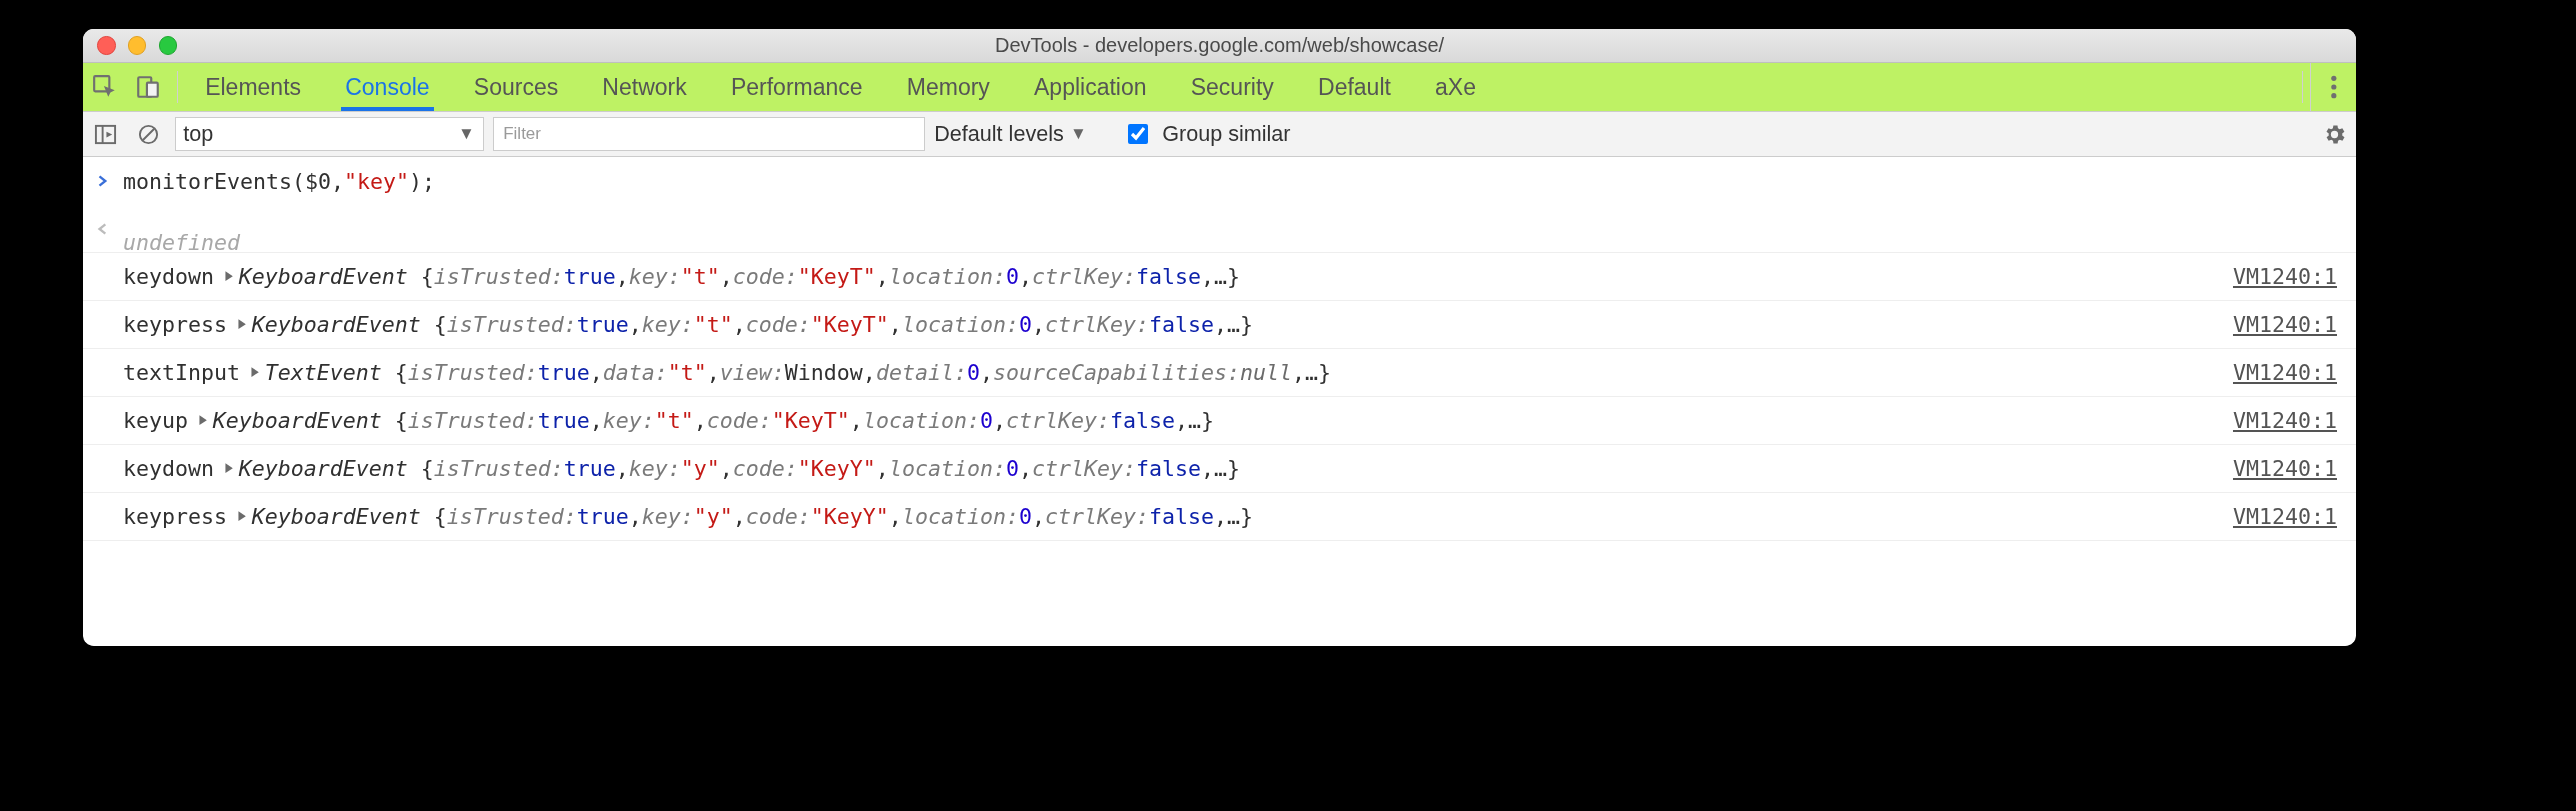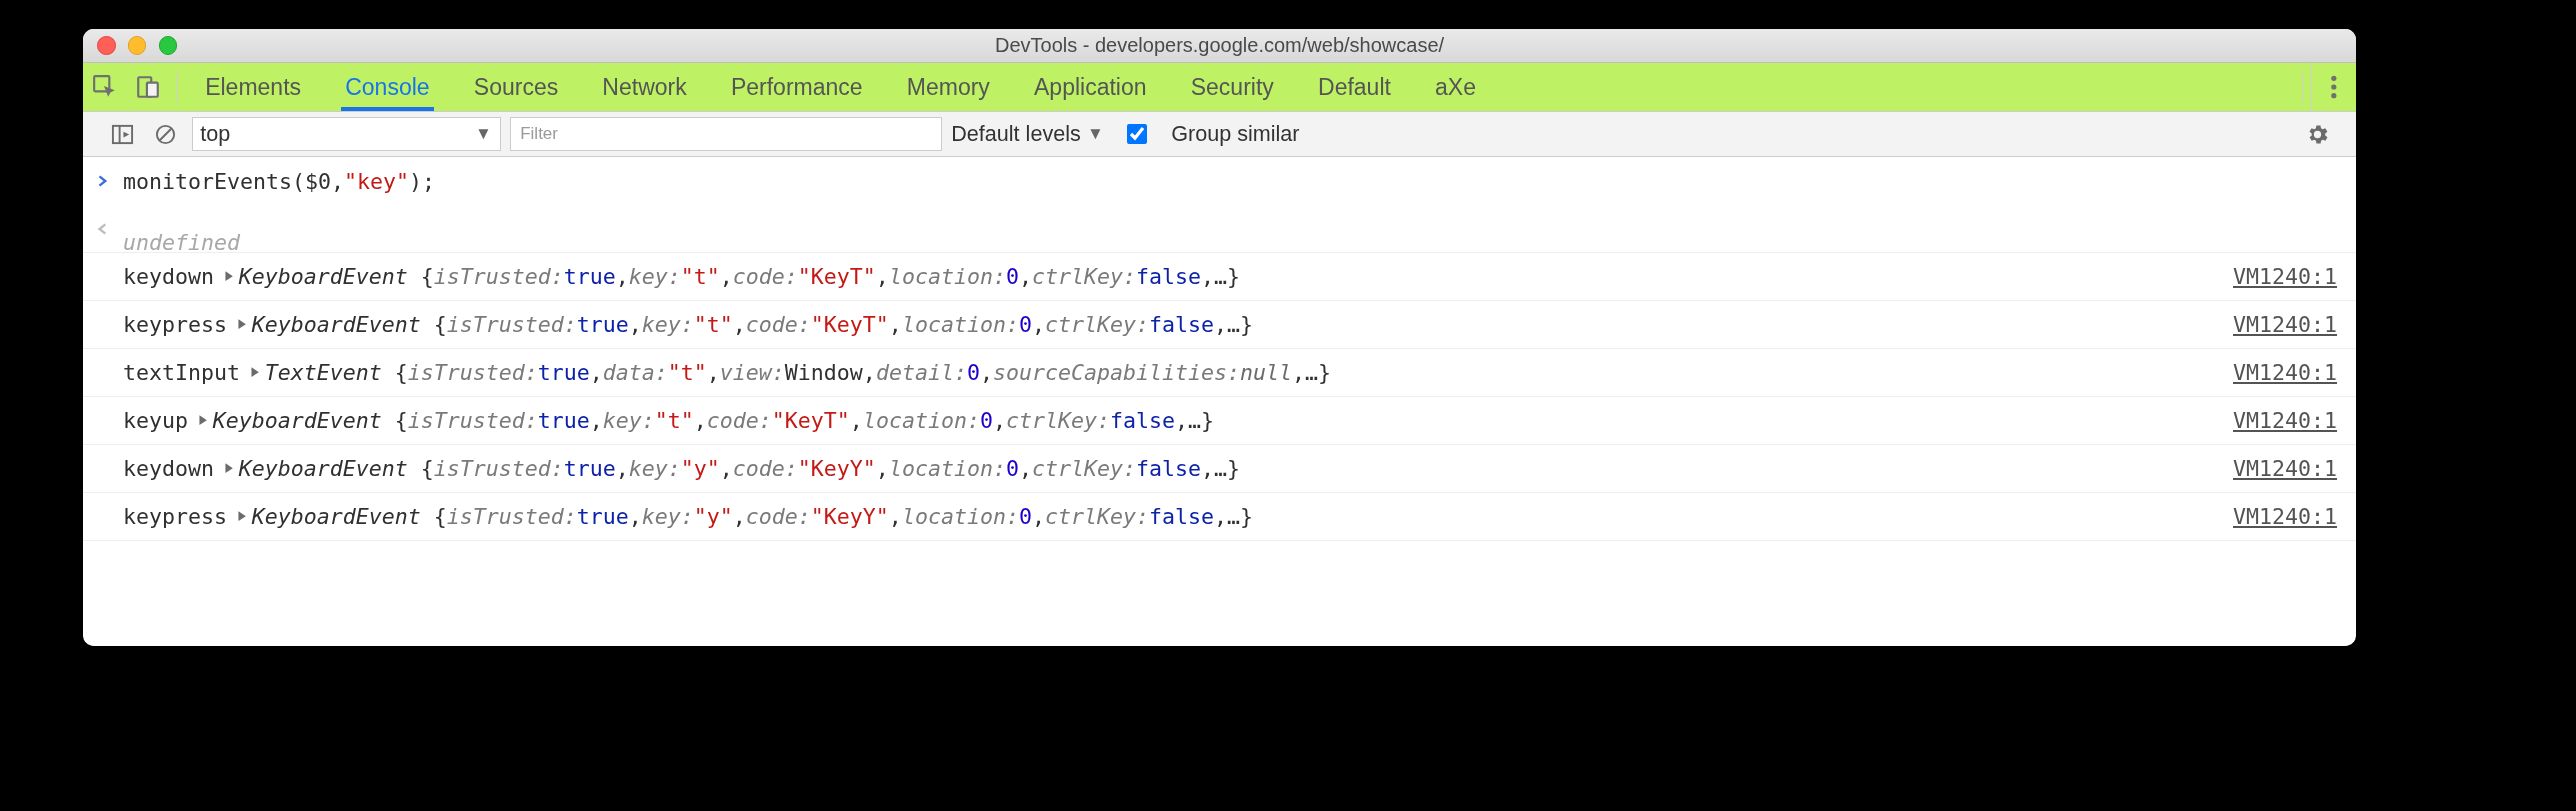--- a/index.html
+++ b/index.html
@@ -43,21 +43,21 @@
   .tab.active::after {
     content: ""; position: absolute; left: 0; right: 0; bottom: 0; height: 3.9px;
     background: #1a73e8;
   }
   .tabsbar .spacer { flex: 1; }
   .tabsbar .menu { width: 46px; display: flex; align-items: center; justify-content: center; color: #707070; cursor: pointer; border-left: 0.8px solid #d0d0d0; }
   .tabsbar .menu svg { width: 7.7px; height: 26px; }
   
   .filterbar {
     height: 45px; border-bottom: 0.8px solid #ccc; background: #f3f3f3;
-    display: flex; align-items: center; gap: 9.3px; padding: 0 22px;
+    display: flex; align-items: center; gap: 9.3px; padding: 0 5px;
   }
   .iconbtn {
     width: 34px; height: 34px; display: flex; align-items: center; justify-content: center;
     color: #6b6b6b; cursor: pointer;
   }
   .iconbtn svg { width: 23px; height: 23px; }
   .context {
     height: 34px; min-width: 309px; background: #fff; border: 0.8px solid #ccc;
     display: flex; align-items: center; padding: 0 7.7px; font-size: 21.6px; color: #333;
     justify-content: space-between; cursor: pointer;
@@ -65,21 +65,21 @@
   .context .tri { color: #666; font-size: 17px; }
   .filterinput {
     height: 34px; width: 432px; background: #fff; border: 0.8px solid #ccc;
     font-size: 17px; color: #555; padding: 0 9.3px;
   }
   .filterinput::placeholder { color: #9a9a9a; }
   .levels {
     font-size: 21.6px; color: #333; display: flex; align-items: center; gap: 6.2px; cursor: pointer;
   }
   .levels .tri { font-size: 17px; color: #666; }
-  .chk { display: flex; align-items: center; gap: 24px; font-size: 21.6px; color: #333; margin-left: 14px; }
+  .chk { display: flex; align-items: center; gap: 14px; font-size: 21.6px; color: #333; margin-left: 32px; }
   .chk input { width: 20px; height: 20px; }
   .filterbar .spacer { flex: 1; }
   .gear { width: 34px; height: 34px; display:flex; align-items:center; justify-content:center; color:#6b6b6b; cursor:pointer; }
   .gear svg { width: 25px; height: 25px; }
   
   .consolebody { flex: 1; overflow: hidden; font-family: Menlo, Consolas, monospace; font-size: 21.6px; }
   .row { display:flex; align-items:center; height: 48px; border-bottom: 0.8px solid #eee; padding-right: 19px; }
   .row.noline { border-bottom: none; }
   .gutter { width: 40px; display:flex; align-items:center; justify-content:center; color:#888; }
   .gutter svg { width: 14px; height: 14px; }

